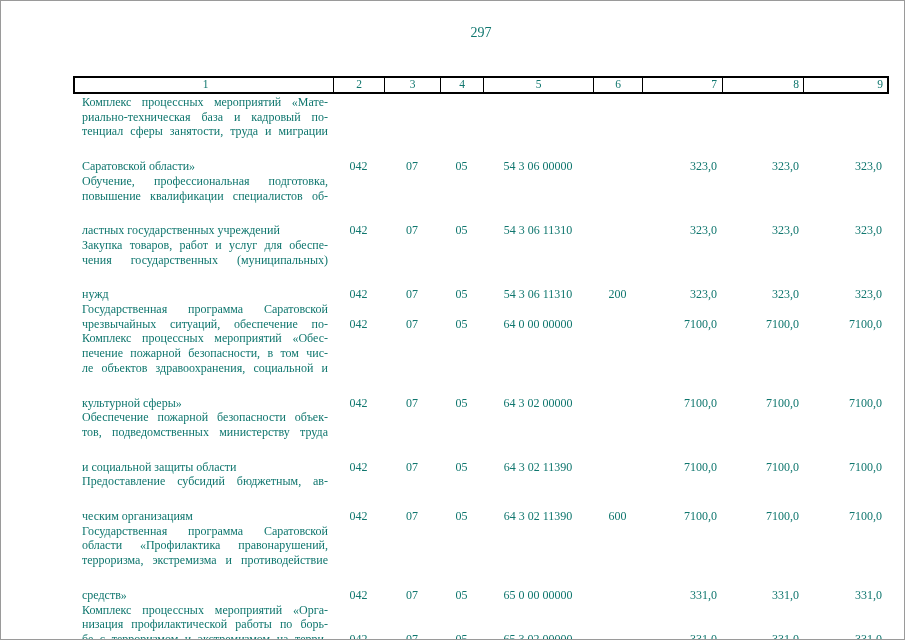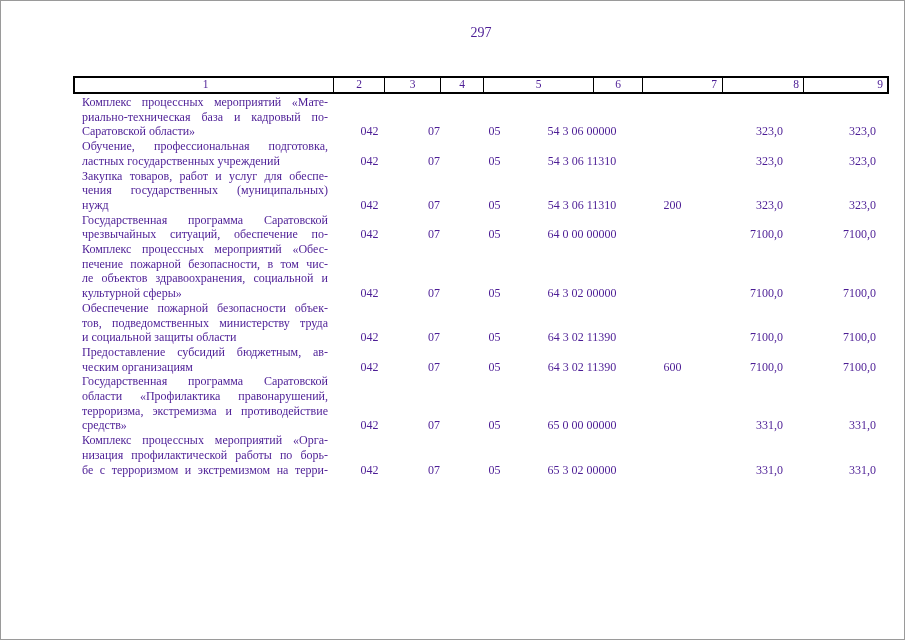--- a/index.html
+++ b/index.html
@@ -3,53 +3,53 @@
 <meta charset="utf-8">
 <style>
   html,body { margin:0; padding:0; background:#fff; }
   .page {
     position: relative;
     width: 905px; height: 640px;
     box-sizing: border-box;
     background: #ffffff;
     border: 1px solid #9a9a9a;
     font-family: "Liberation Serif", "DejaVu Serif", serif;
-    color: #4c1d95;
+    color: #0f766e;
     overflow: hidden;
   }
   .pagenum {
     position: absolute; top: 24px; left: 73px; width: 814px;
     text-align: center; font-size: 14px; line-height: 16px;
   }
   .table { position: absolute; left: 73px; top: 76px; width: 814px; }
   .hdr {
     display: flex; box-sizing: border-box;
     border: 1px solid #000; outline: 1px solid #000;
     background: #fff;
   }
   .hc {
     box-sizing: border-box; height: 14px; line-height: 13px;
     font-size: 11.5px; text-align: center;
     border-right: 1px solid #000; flex: 0 0 auto;
   }
   .hc:last-child { border-right: none; }
   .tbody { margin-top: 2px; }
-  .row { display: flex; align-items: flex-end; gap: 11px; }
+  .row { display: flex; align-items: flex-end; }
   .bc { box-sizing: border-box; flex: 0 0 auto; font-size: 12px; line-height: 14.7px; }
   .c1 { width: 259px; padding: 0 5px 0 8px; }
   .c2 { width: 51px;  text-align: center; }
   .c3 { width: 56px;  text-align: center; }
   .c4 { width: 43px;  text-align: center; }
   .c5 { width: 110px; text-align: center; }
   .c6 { width: 49px;  text-align: center; }
   .c7 { width: 80px;  text-align: right; padding-right: 5px; }
   .c8 { width: 81px;  text-align: right; padding-right: 4px; }
   .c9 { width: 85px;  text-align: right; padding-right: 6px; }
   .ln { text-align: justify; text-align-last: justify; }
-  .ln.last { text-align-last: left; }
+  .ln.last { text-align-last: left; margin-top: 20px; }
 </style>
 </head>
 <body>
 
 <div class="page">
   <div class="pagenum">297</div>
   <div class="table">
     <div class="hdr">
         <div class="hc c1">1</div>
         <div class="hc c2">2</div>
@@ -59,34 +59,36 @@
         <div class="hc c6">6</div>
         <div class="hc c7">7</div>
         <div class="hc c8">8</div>
         <div class="hc c9">9</div>
       </div>
     <div class="tbody">
         <div class="row">
           <div class="bc c1">
             <div class="ln">Комплекс процессных мероприятий «Мате-</div>
             <div class="ln">риально-техническая база и кадровый по-</div>
+            <div class="ln">тенциал сферы занятости, труда и миграции</div>
             <div class="ln last">Саратовской области»</div>
           </div>
           <div class="bc c2">042</div>
           <div class="bc c3">07</div>
           <div class="bc c4">05</div>
           <div class="bc c5">54 3 06 00000</div>
           <div class="bc c6"></div>
           <div class="bc c7">323,0</div>
           <div class="bc c8">323,0</div>
           <div class="bc c9">323,0</div>
         </div>
         <div class="row">
           <div class="bc c1">
             <div class="ln">Обучение, профессиональная подготовка,</div>
+            <div class="ln">повышение квалификации специалистов об-</div>
             <div class="ln last">ластных государственных учреждений</div>
           </div>
           <div class="bc c2">042</div>
           <div class="bc c3">07</div>
           <div class="bc c4">05</div>
           <div class="bc c5">54 3 06 11310</div>
           <div class="bc c6"></div>
           <div class="bc c7">323,0</div>
           <div class="bc c8">323,0</div>
           <div class="bc c9">323,0</div>

